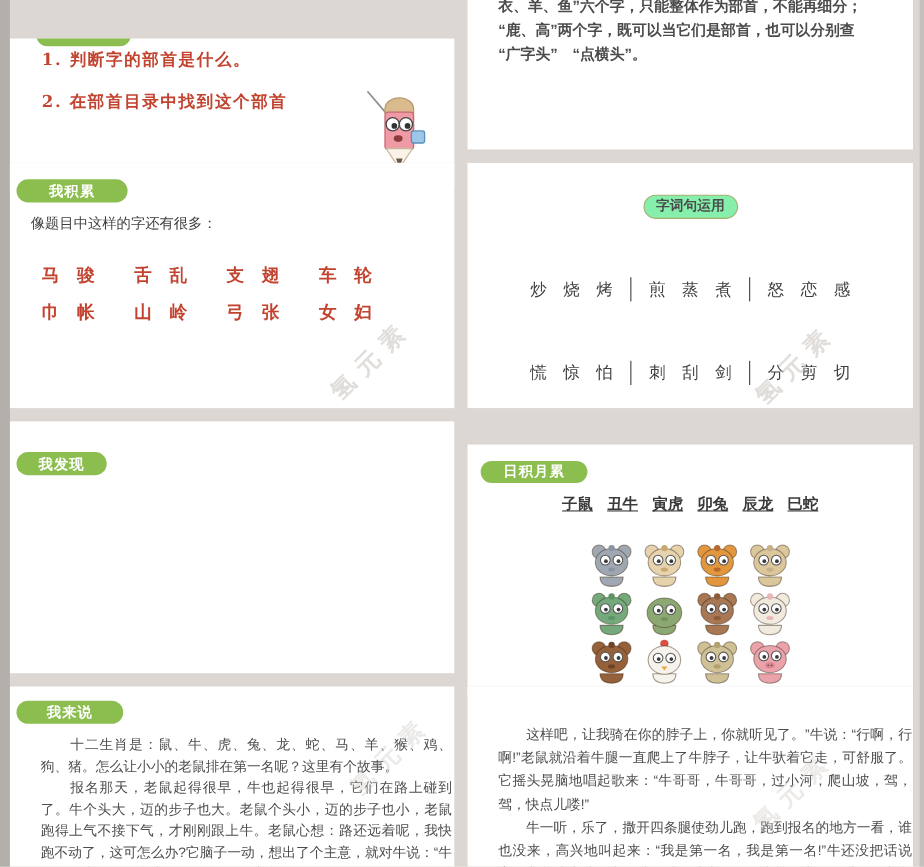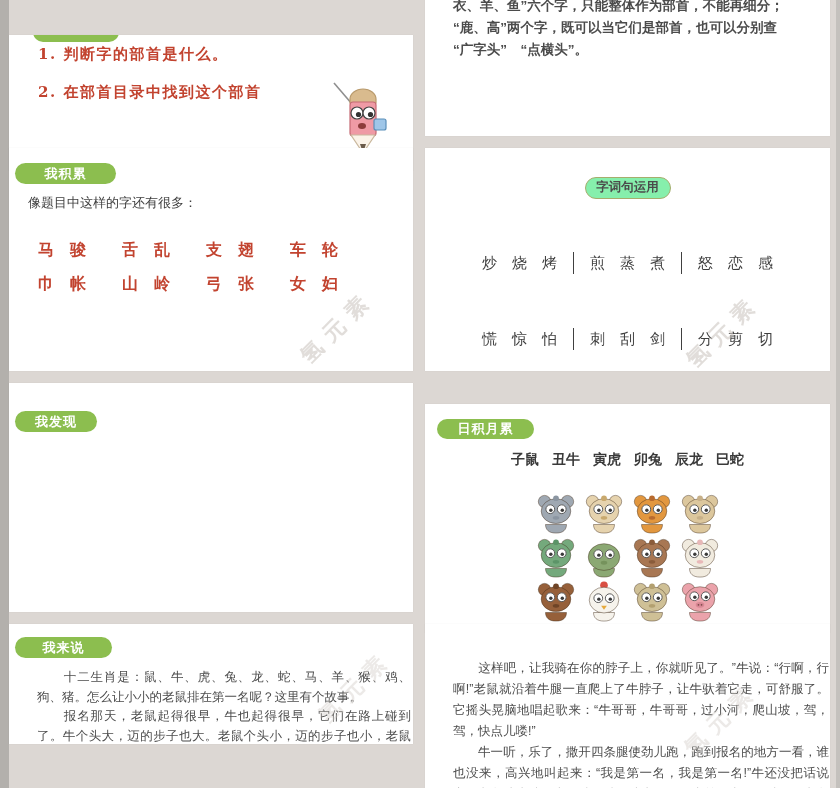--- a/index.html
+++ b/index.html
@@ -22,21 +22,21 @@
   .red-row{display:flex;gap:36px;}
   .red-group{color:#c2432f;font-size:16px;font-weight:600;
     font-family:"DejaVu Serif","Liberation Serif",serif;}
   .char-rows{position:absolute;left:0;right:0;display:flex;flex-direction:column;gap:18px;align-items:center;}
   .char-row{display:flex;align-items:center;}
   .char-group{color:#3f3f3f;font-size:15px;font-family:"DejaVu Serif","Liberation Serif",serif;
     padding:0 16px;line-height:22px;margin-top:36px;}
   .char-row .char-group + .char-group{border-left:1px solid #404040;}
   .zodiac-row{display:flex;justify-content:center;gap:13px;}
   .zodiac-pair{color:#3a3a3a;font-size:14px;font-weight:600;
-    font-family:"DejaVu Serif","Liberation Serif",serif;line-height:18px;}
+    font-family:"DejaVu Serif","Liberation Serif",serif;line-height:18px;text-decoration:underline;}
   .animal-grid{position:absolute;left:50%;transform:translateX(-50%);
     display:grid;grid-template-columns:repeat(4,46px);grid-auto-rows:43px;column-gap:2px;row-gap:1px;}
   .animal-cell{display:flex;align-items:center;justify-content:center;}
   .watermark{position:absolute;color:#c9c3bd;opacity:.55;font-size:22px;font-weight:bold;
     letter-spacing:9px;transform:rotate(-45deg);transform-origin:center;white-space:nowrap;pointer-events:none;}
   .story{line-height:19.5px;font-size:12.5px;text-align:justify;}
 </style>
 </head>
 <body>
 
@@ -285,21 +285,21 @@
             <circle cx="17.6" cy="17" r="1.8" fill="#3a3a3a"></circle>
             <circle cx="29.6" cy="17" r="1.8" fill="#3a3a3a"></circle>
             <ellipse cx="23" cy="25" rx="4.5" ry="3" fill="var(--accent)"></ellipse>
             <circle cx="21.4" cy="25" r=".9" fill="#7a4a4a"></circle>
             <circle cx="24.6" cy="25" r=".9" fill="#7a4a4a"></circle>
           </svg>
       </div>
     </div>
   </div>
 
-  <div class="slide" style="left:9px;top:624px;width:404px;height:120px;">
+  <div class="slide" style="left:9px;top:624px;width:404px;height:164px;">
     <div class="pill-green" style="left:6px;top:13px;width:97px;height:21px;">我来说</div>
     <div class="body-text story" style="left:28px;top:44px;width:374px;color:#4c4c4c;">　　十二生肖是：鼠、牛、虎、兔、龙、蛇、马、羊、猴、鸡、狗、猪。怎么让小小的老鼠排在第一名呢？这里有个故事。
 　　报名那天，老鼠起得很早，牛也起得很早，它们在路上碰到了。牛个头大，迈的步子也大。老鼠个头小，迈的步子也小，老鼠跑得上气不接下气，才刚刚跟上牛。老鼠心想：路还远着呢，我快跑不动了，这可怎么办?它脑子一动，想出了个主意，就对牛说：“牛哥哥，牛哥哥，我来给你唱个歌。”牛说：“好啊，你唱吧。”</div>
     <div class="watermark" style="left:300px;top:48px;opacity:.35;">氢元素</div>
   </div>
 
   <div class="slide" style="left:425px;top:624px;width:405px;height:164px;">
     <div class="body-text story" style="left:28px;top:34px;width:376px;color:#4c4c4c;line-height:21px;">　　这样吧，让我骑在你的脖子上，你就听见了。”牛说：“行啊，行啊!”老鼠就沿着牛腿一直爬上了牛脖子，让牛驮着它走，可舒服了。它摇头晃脑地唱起歌来：“牛哥哥，牛哥哥，过小河，爬山坡，驾，驾，快点儿喽!”
 　　牛一听，乐了，撒开四条腿使劲儿跑，跑到报名的地方一看，谁也没来，高兴地叫起来：“我是第一名，我是第一名!”牛还没把话说完，老鼠从牛脖子上一蹦，蹦到地上，跑到牛前面去了。结果是老鼠得了第</div>
     <div class="watermark" style="left:250px;top:80px;opacity:.35;">氢元素</div>

